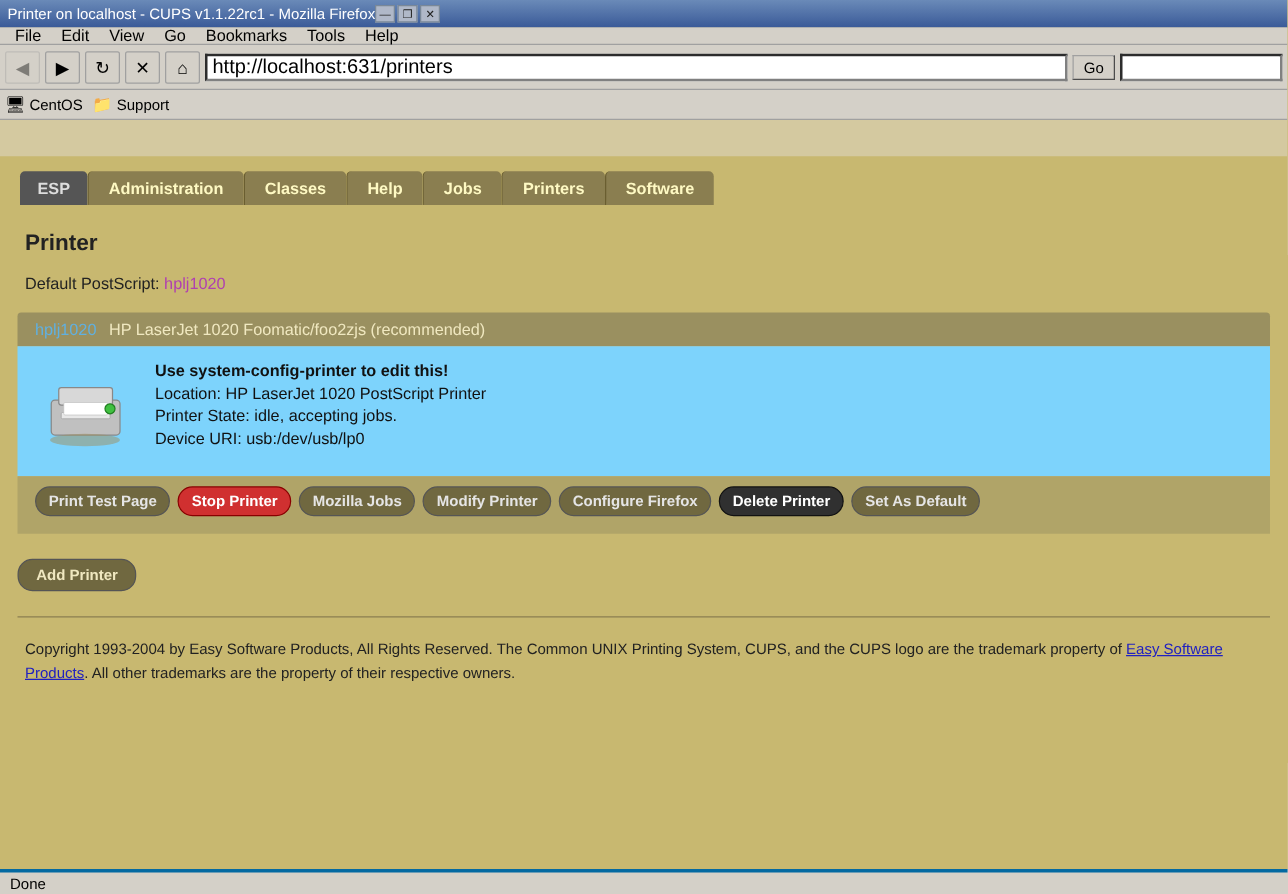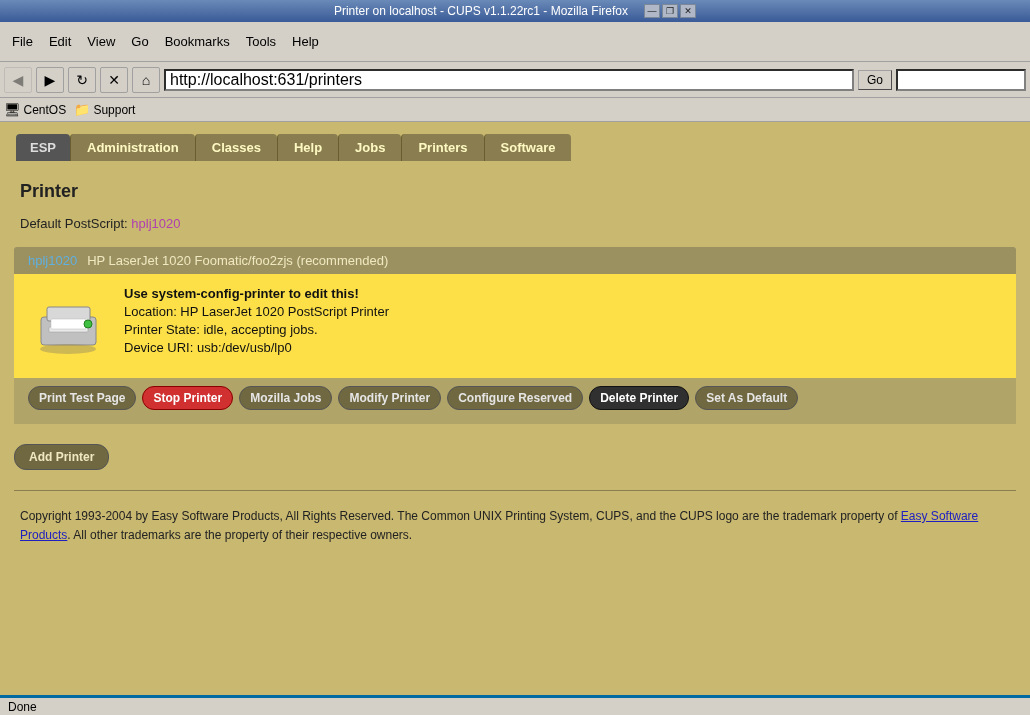--- a/index.html
+++ b/index.html
@@ -6,43 +6,42 @@
     body { font-family: sans-serif; font-size: 13px; background: #d4c9a0; }
 
     
     #titlebar {
       background: linear-gradient(to bottom, #6a8ab8, #3a5a98);
       color: white;
       font-size: 12px;
       padding: 2px 6px;
       display: flex;
       align-items: center;
-      justify-content: center;
+      justify-content: flex-start;
       height: 22px;
-      gap: 16px;
     }
     #titlebar .win-controls { display: flex; gap: 2px; }
     #titlebar .win-btn {
       width: 16px; height: 14px;
       background: #b0b8c8;
       border: 1px solid #7a8898;
       font-size: 9px;
       display: flex; align-items: center; justify-content: center;
       cursor: pointer;
       color: #222;
     }
 
     
     #menubar {
       background: #d4d0c8;
       border-bottom: 1px solid #a0a0a0;
       display: flex;
       align-items: center;
       padding: 2px 4px;
-      height: 40px;
+      height: 14px;
       font-size: 13px;
     }
     #menubar span {
       padding: 2px 8px;
       cursor: pointer;
     }
 
     
     #toolbar {
       background: #d4d0c8;
@@ -109,20 +108,21 @@
       min-height: 580px;
       padding-bottom: 20px;
     }
 
     
     #nav-tabs {
       display: flex;
       align-items: flex-end;
       padding: 12px 16px 0 16px;
       gap: 0;
+      margin-top: 29px;
     }
     .esp-tab {
       background: #555;
       color: #ddd;
       padding: 6px 14px;
       border-radius: 4px 4px 0 0;
       cursor: pointer;
       font-size: 13px;
       font-weight: bold;
     }
@@ -162,21 +162,21 @@
       background: #9a9060;
       padding: 6px 14px;
       border-radius: 3px 3px 0 0;
       display: flex;
       align-items: center;
     }
     #printer-header a { color: #60b0e0; text-decoration: none; font-size: 13px; }
     #printer-desc { color: #f0e8c0; font-size: 13px; margin-left: 10px; }
 
     #printer-body {
-      background: #fde047;
+      background: #7dd3fc;
       padding: 12px 14px;
       display: flex;
       gap: 16px;
       align-items: flex-start;
     }
 
     #printer-icon {
       width: 80px;
       height: 80px;
       flex-shrink: 0;
@@ -352,21 +352,21 @@
         <div class="info-line">Printer State: idle, accepting jobs.</div>
         <div class="info-line">Device URI: usb:/dev/usb/lp0</div>
       </div>
     </div>
 
     <div id="printer-actions">
       <button class="action-btn">Print Test Page</button>
       <button class="action-btn stop">Stop Printer</button>
       <button class="action-btn">Mozilla Jobs</button>
       <button class="action-btn">Modify Printer</button>
-      <button class="action-btn">Configure Reserved</button>
+      <button class="action-btn">Configure Firefox</button>
       <button class="action-btn delete">Delete Printer</button>
       <button class="action-btn">Set As Default</button>
     </div>
   </div>
 
   <div id="add-printer-section">
     <button class="add-printer-btn">Add Printer</button>
   </div>
 
   <hr class="divider">

